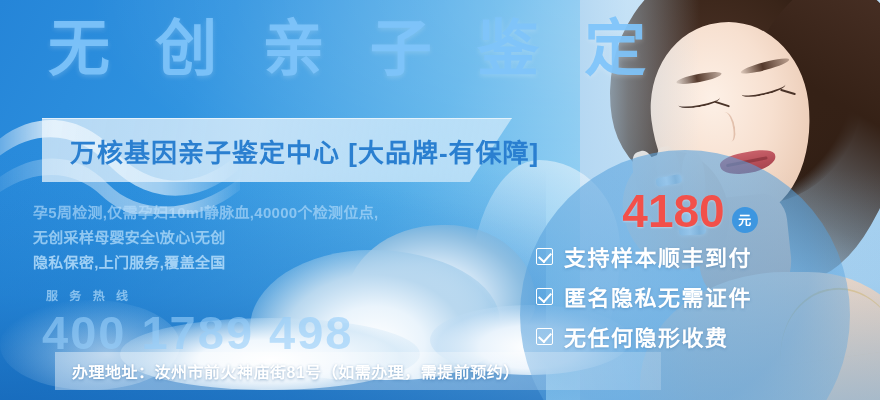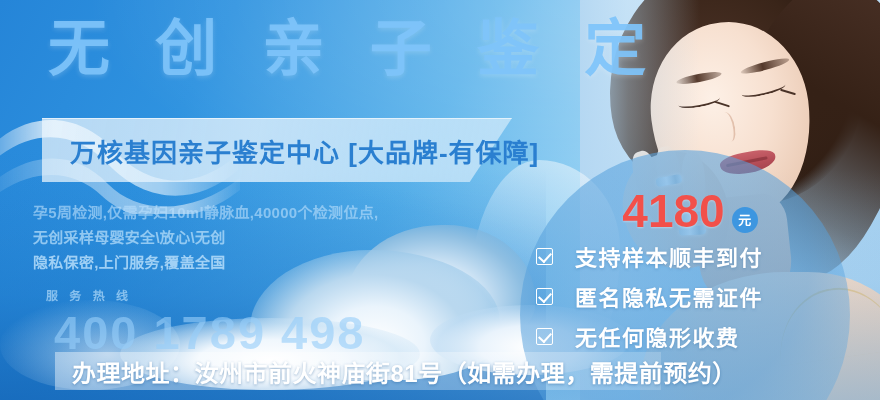--- a/index.html
+++ b/index.html
@@ -217,21 +217,20 @@
   .hotline-label{
     position:absolute; left:46px; top:286px;
     font-size:12px; font-weight:700; letter-spacing:4px;
     color:rgba(176,218,250,.70); white-space:nowrap;
   }
   .hotline-num{
     position:absolute; left:42px; top:305px;
     font-size:47px; font-weight:800; letter-spacing:2px;
     color:rgba(150,205,248,.62); white-space:nowrap;
     font-family:"Liberation Sans","DejaVu Sans",sans-serif;
-    margin-left:12px;
   }
 
   
   .price-row{
     position:absolute; left:560px; top:188px; width:260px; height:48px;
     display:flex; align-items:baseline; justify-content:center;
   }
   .price-val{
     font-size:46px; font-weight:800; letter-spacing:0px;
     color:#f2504a; line-height:1;
@@ -242,21 +241,21 @@
     width:26px; height:26px; border-radius:50%;
     background:#3d96e0;
     color:#ffffff; font-size:13px; font-weight:700;
     display:flex; align-items:center; justify-content:center;
   }
 
   .feature-list{
     position:absolute; left:536px; top:236px; width:300px;
   }
   .feature{
-    display:flex; align-items:center; height:40px; gap:22px;
+    display:flex; align-items:center; height:40px; gap:11px;
   }
   .chk{
     flex:0 0 auto; width:17px; height:17px;
     border:1.6px solid #ffffff; border-radius:2px;
     position:relative;
   }
   .chk::after{
     content:""; position:absolute; left:4px; top:1px;
     width:6px; height:10px;
     border-right:2px solid #fff; border-bottom:2px solid #fff;
@@ -269,21 +268,21 @@
   }
 
   
   .address-bar{
     position:absolute; left:55px; top:352px; width:606px; height:38px;
     background:linear-gradient(90deg,rgba(255,255,255,.42) 0%,rgba(255,255,255,.30) 70%,rgba(255,255,255,.18) 100%);
     display:flex; align-items:center;
   }
   .address-text{
     margin-left:17px;
-    font-size:24px; font-weight:700; color:#ffffff; letter-spacing:.5px;
+    font-size:16px; font-weight:700; color:#ffffff; letter-spacing:.5px;
     text-shadow:0 1px 3px rgba(30,90,150,.45);
     white-space:nowrap;
   }
 </style>
 </head>
 <body>
 
 <div class="banner">
 
   <div class="sky-wash"></div>

